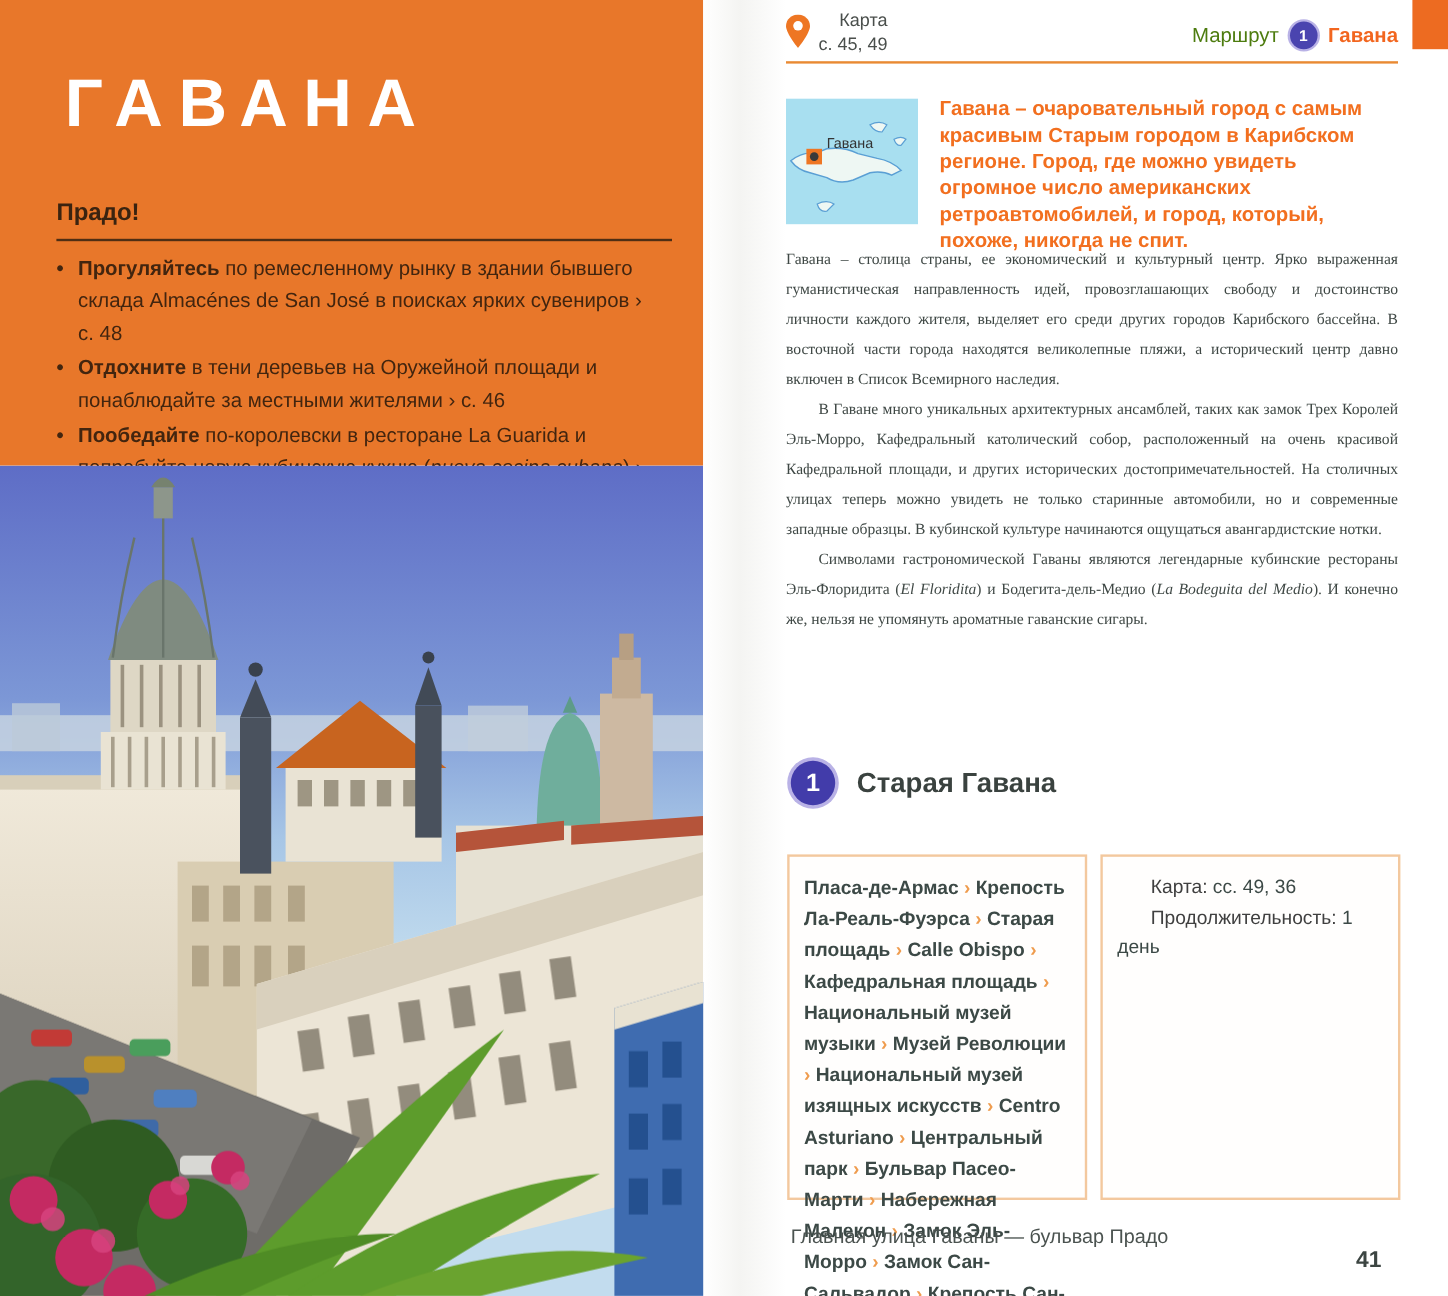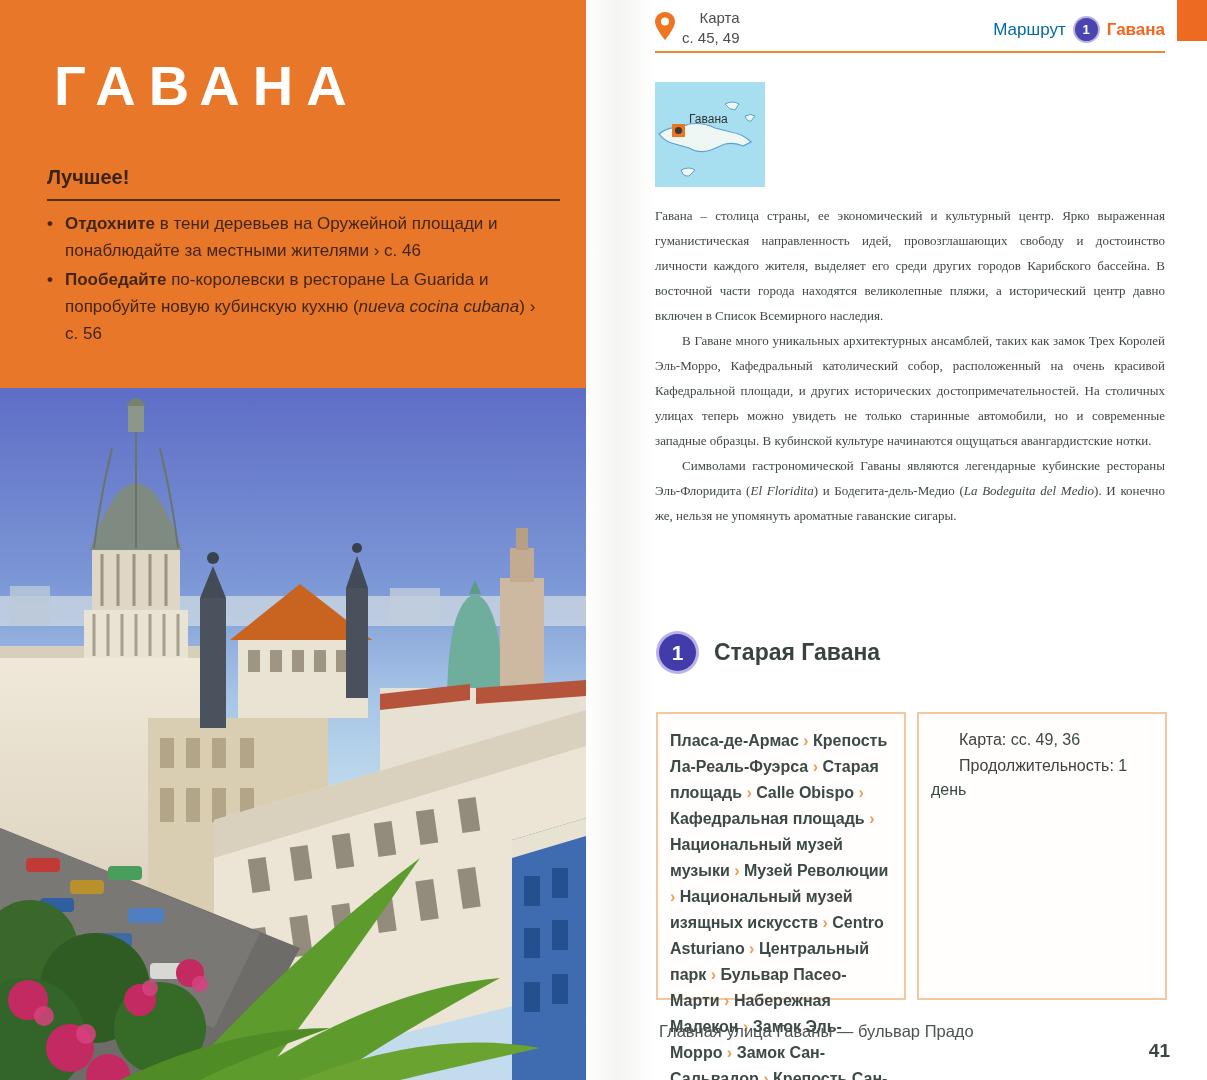--- a/index.html
+++ b/index.html
@@ -29,21 +29,21 @@
   
   .spine{position:absolute;left:586px;top:0;width:69px;height:1080px;
     background:linear-gradient(90deg,#ffffff 0%,#f4f4f2 45%,#ffffff 100%);}
   
   .right-page{position:absolute;left:655px;top:0;width:510px;height:1080px;background:#ffffff;}
   .corner-tab{position:absolute;left:1177px;top:0;width:30px;height:41px;background:#ed6b21;}
   .rp-header{position:absolute;left:0;top:8px;width:510px;height:42px;}
   .pin{position:absolute;left:0;top:4px;}
   .map-ref{position:absolute;left:27px;top:0;font-size:15px;color:#4a4f4c;line-height:20px;text-align:right;}
   .route-ref{position:absolute;right:0;top:10px;display:flex;align-items:center;gap:9px;}
-  .route-label{font-size:17px;color:#0369a1;}
+  .route-label{font-size:17px;color:#4d7c0f;}
   .route-num{
     width:23px;height:23px;border-radius:50%;background:#4a44af;color:#fff;
     font-size:13px;font-weight:bold;display:flex;align-items:center;justify-content:center;
     box-shadow:0 0 0 2px #b9b2e6;
   }
   .route-city{font-size:17px;font-weight:bold;color:#f2661f;}
   .rp-rule{position:absolute;left:0;top:51px;width:510px;border-top:2px solid #e98a33;}
   .intro-row{position:absolute;left:0;top:80px;width:510px;}
   .minimap{position:absolute;left:0;top:2px;width:110px;height:105px;}
   .intro-text{
@@ -71,32 +71,33 @@
   }
   .box-route{left:1px;font-size:16px;font-weight:bold;line-height:26px;color:#3c4946;}
   .box-route .sep{color:#ef9c4e;}
   .box-info{left:262px;font-size:16px;line-height:24px;color:#3c4946;}
   .box-info .lbl{color:#404040;font-weight:normal;margin-left:28px;}
   .info-line{margin-bottom:2px;}
   .tips-list{margin:2px 0 0 0;padding:0;list-style:none;}
   .tips-list li{padding-left:15px;position:relative;margin-bottom:2px;}
   .tips-list li::before{content:"•";position:absolute;left:0;top:0;}
   .caption{position:absolute;left:4px;top:1022px;font-size:16.5px;color:#4b5350;}
-  .page-num{position:absolute;left:1130px;top:1040px;width:40px;text-align:right;
+  .page-num{position:absolute;left:1130px;top:1040px;width:40px;text-align:left;
     font-size:19px;font-weight:bold;color:#3c4542;}
 </style>
 </head>
 <body>
 
 <div class="left-page">
   <div class="orange-block">
     <div class="big-title">ГАВАНА</div>
-    <div class="best-heading">Лучшее!</div>
+    <div class="best-heading">Прадо!</div>
     <div class="best-rule"></div>
     <ul class="best-list">
+      <li><span class="lead">Прогуляйтесь</span><span> по ремесленному рынку в здании бывшего склада Almacénes de San José в поисках ярких сувениров › с. 48</span></li>
       <li><span class="lead">Отдохните</span><span> в тени деревьев на Оружейной площади и понаблюдайте за местными жителями › с. 46</span></li>
       <li><span class="lead">Пообедайте</span><span> по-королевски в ресторане La Guarida и попробуйте новую кубинскую кухню (</span><span class="it">nueva cocina cubana</span><span>) › с. 56</span></li>
     </ul>
   </div>
 
   <div class="photo">
     <svg width="586" height="692" viewBox="0 0 586 692" preserveAspectRatio="none">
       <defs>
         <linearGradient id="sky" x1="0" y1="0" x2="0" y2="1">
           <stop offset="0" stop-color="#5e6dc6"></stop>
@@ -286,20 +287,21 @@
         <rect x="0" y="0" width="110" height="105" fill="#a8dff0"></rect>
         <path d="M4,52 Q14,44 24,46 L34,42 Q48,40 60,46 L76,50 Q88,52 96,60 L88,64 Q80,60 70,62 L56,68 Q44,72 34,66 L20,62 Q10,60 4,52 Z" fill="#eef7f3" stroke="#5a9fd4" stroke-width="1.2"></path>
         <path d="M70,22 Q78,18 84,22 L80,28 Q74,28 70,22 Z" fill="#eef7f3" stroke="#5a9fd4" stroke-width="1"></path>
         <path d="M90,34 q6,-3 10,0 l-4,5 q-4,1 -6,-5 Z" fill="#eef7f3" stroke="#5a9fd4" stroke-width="1"></path>
         <path d="M26,88 q8,-4 14,0 l-6,6 q-6,1 -8,-6 Z" fill="#eef7f3" stroke="#5a9fd4" stroke-width="1"></path>
         <rect x="17" y="42" width="13" height="13" fill="#ee7623"></rect>
         <circle cx="23.5" cy="48.5" r="3.6" fill="#3a3a3a"></circle>
         <text x="34" y="41" font-size="12" fill="#333333" font-family="Liberation Sans, sans-serif">Гавана</text>
       </svg>
     </div>
+    <div class="intro-text">Гавана – очаровательный город с самым красивым Старым городом в Карибском регионе. Город, где можно увидеть огромное число американских ретроавтомобилей, и город, который, похоже, никогда не спит.</div>
   </div>
 
   <div class="body-text">
     <p>Гавана – столица страны, ее экономический и культурный центр. Ярко выраженная гуманистическая направленность идей, провозглашающих свободу и достоинство личности каждого жителя, выделяет его среди других городов Карибского бассейна. В восточной части города находятся великолепные пляжи, а исторический центр давно включен в Список Всемирного наследия.</p>
     <p class="ind">В Гаване много уникальных архитектурных ансамблей, таких как замок Трех Королей Эль-Морро, Кафедральный католический собор, расположенный на очень красивой Кафедральной площади, и других исторических достопримечательностей. На столичных улицах теперь можно увидеть не только старинные автомобили, но и современные западные образцы. В кубинской культуре начинаются ощущаться авангардистские нотки.</p>
     <p class="ind"><span>Символами гастрономической Гаваны являются легендарные кубинские рестораны Эль-Флоридита (</span><span class="it">El Floridita</span><span>) и Бодегита-дель-Медио (</span><span class="it">La Bodeguita del Medio</span><span>). И конечно же, нельзя не упомянуть ароматные гаванские сигары.</span></p>
   </div>
 
   <div class="section-head">
     <span class="sec-num">1</span>

